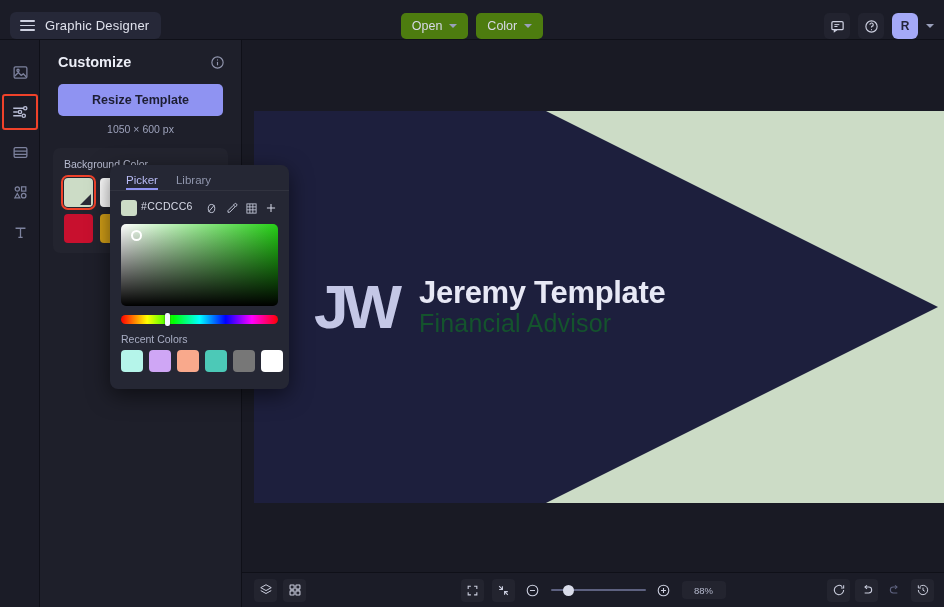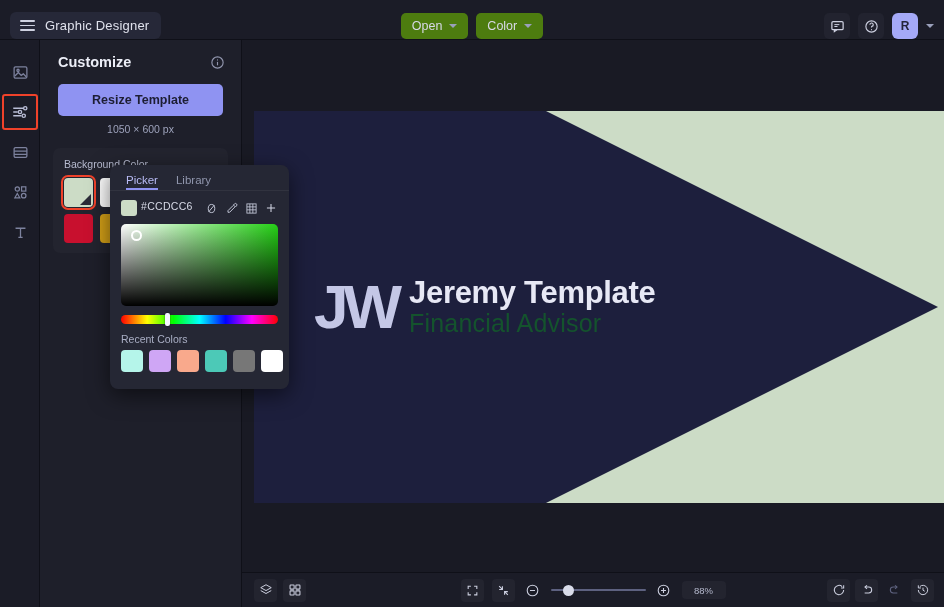--- a/index.html
+++ b/index.html
@@ -140,21 +140,21 @@
     position: absolute; left: 242px; top: 40px; right: 0; bottom: 35px;
     background: #191a24;
   }
   .canvas {
     position: absolute; left: 12px; top: 71px; right: 0; height: 392px;
     background: #ccdcc6; overflow: hidden;
   }
   .arrow { position: absolute; inset: 0; }
   .logo {
     position: absolute; left: 60px; top: 50%; transform: translateY(-50%);
-    display: flex; align-items: flex-end; gap: 12px;
+    display: flex; align-items: flex-end; gap: 22px;
   }
   .mark { color: #c4c7e6; font-size: 62px; font-weight: bold; letter-spacing: -5px; line-height: 1; }
   .nm { color: #e7e8f5; font-size: 31px; font-weight: bold; line-height: 1.08; letter-spacing: -.3px; }
   .role { color: #14532d; font-size: 25px; line-height: 1.15; letter-spacing: .2px; }
 
   
   .bottombar {
     position: absolute; left: 242px; right: 0; bottom: 0; height: 35px;
     background: #1b1c27; border-top: 1px solid #0f1018;
     display: flex; align-items: center;

